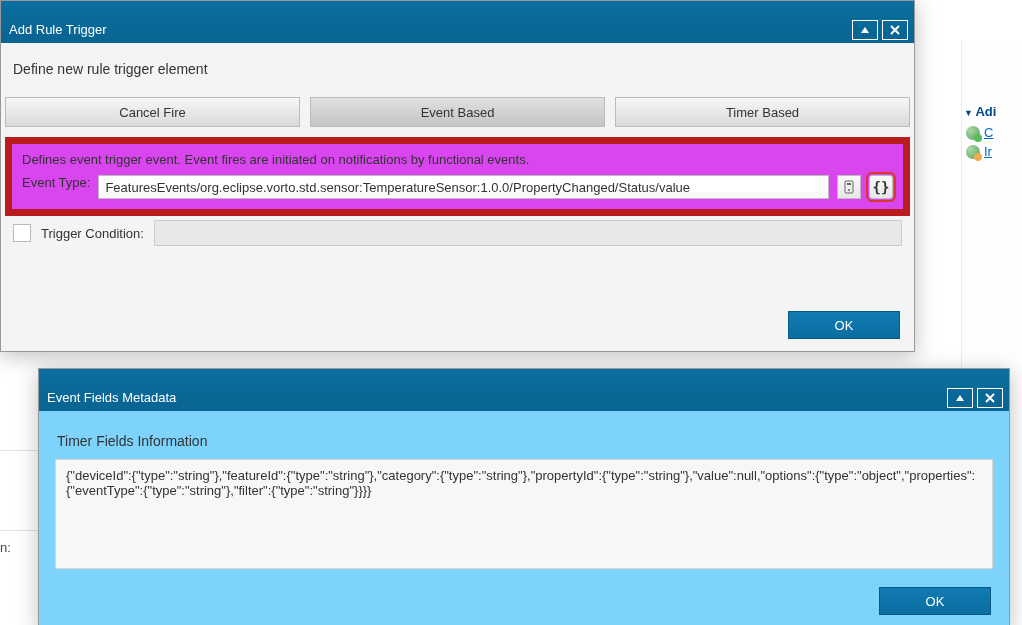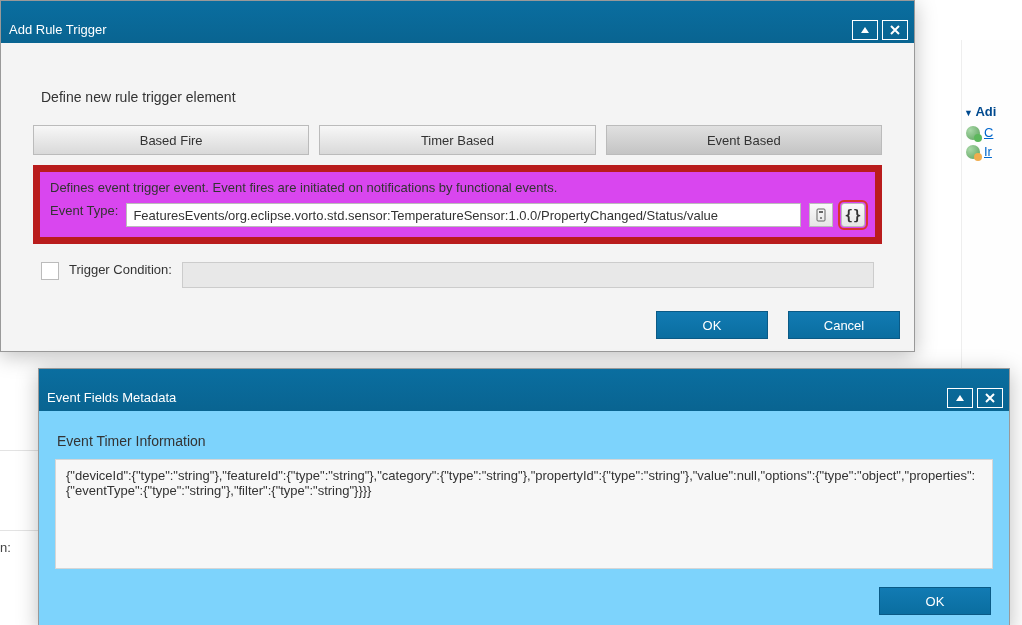--- a/index.html
+++ b/index.html
@@ -12,36 +12,36 @@
 .globe{width:14px;height:14px;border-radius:50%;background:radial-gradient(circle at 30% 30%,#a8d8a8,#5aa05a);display:inline-block;position:relative}
 .globe::after{content:"";position:absolute;right:-2px;bottom:-2px;width:8px;height:8px;border-radius:50%;background:#5cb85c}
 .bg-right .lnk.in .globe::after{background:#f0ad4e}
 .bg-small-n{position:absolute;left:0;bottom:70px;color:#444}
 
 .dialog{position:absolute;background:#f4f4f4;border:1px solid #999;box-shadow:0 4px 20px rgba(0,0,0,.25)}
 .dialog .title{height:26px;line-height:26px;background:linear-gradient(#0a6ea0,#096491);color:#fff;padding:16px 6px 0 8px;display:flex;justify-content:space-between;align-items:center;font-size:13px}
 .title-btns{display:flex;gap:4px}
 .title-btn{width:24px;height:18px;border:1px solid #fff;display:flex;align-items:center;justify-content:center;color:#fff;background:transparent;cursor:pointer}
 .title-btn svg{width:12px;height:12px}
-.dialog .body{padding:32px}
+.dialog .body{padding:4px}
 
 .dlg1{left:0;top:0;width:913px;height:350px}
 .dlg1 .intro{margin:14px 0 20px 8px;color:#333;font-size:14px}
 .tabs{display:flex;gap:10px;margin-bottom:10px}
 .tab{flex:1;height:28px;background:linear-gradient(#f7f7f7,#d9d9d9);border:1px solid #bbb;display:flex;align-items:center;justify-content:center;cursor:pointer;font-size:13px;color:#333}
 .tab.active{background:linear-gradient(#e0e0e0,#c4c4c4)}
 .panel{border:7px solid #b91c1c;padding:8px 10px 10px 10px;background:#d946ef}
 .panel .desc{margin-bottom:8px;color:#333}
 .row{display:flex;align-items:flex-start;gap:8px}
 .row label{white-space:nowrap;color:#333}
 .txt{flex:1;height:22px;border:1px solid #bbb;background:#fff;padding:0 6px;font-family:Liberation Sans, sans-serif;font-size:13px;color:#333}
 .iconbtn{width:22px;height:22px;border:1px solid #bbb;background:linear-gradient(#fafafa,#e6e6e6);display:flex;align-items:center;justify-content:center;cursor:pointer}
 .iconbtn svg{width:14px;height:14px}
 .iconbtn.braces{font-weight:bold;font-family:Consolas,monospace;font-size:14px;color:#333;outline:2px solid #d9362e;outline-offset:1px;border-radius:3px}
-.trig{margin-top:18px;display:flex;align-items:flex-start;gap:10px;padding:0 8px}
+.trig{margin-top:4px;display:flex;align-items:center;gap:10px;padding:0 8px}
 .chk{width:16px;height:16px;border:1px solid #bbb;background:#fff}
 .trig .field{flex:1;height:24px;background:#e8e8e8;border:1px solid #ccc}
 .dlg-btns{position:absolute;right:14px;bottom:12px;display:flex;gap:20px}
 .btn{min-width:110px;height:26px;border:1px solid #0a5a86;background:linear-gradient(#127bb3,#0a6ea0);color:#fff;display:flex;align-items:center;justify-content:center;cursor:pointer;font-size:13px}
 
 .dlg2{left:38px;top:368px;width:970px;height:260px;background:#7dd3fc}
 .dlg2 .body{padding:14px 16px}
 .dlg2 .sub{margin:8px 0 10px 2px;color:#333;font-size:14px}
 .jsonbox{border:1px solid #d6d6d6;background:#f7f7f7;padding:8px 10px;height:92px;font-size:13px;color:#333;overflow:auto;word-break:break-all}
 .dlg2 .dlg-btns{right:18px;bottom:14px}
@@ -82,23 +82,23 @@
           <svg viewBox="0 0 12 12">
               <path d="M2 2 L10 10 M10 2 L2 10" stroke="#fff" stroke-width="2"></path>
             </svg>
         </div>
       </div>
     </div>
     <div class="body">
       <div class="intro">Define new rule trigger element</div>
 
       <div class="tabs">
-        <div class="tab">Based Fire</div>
+        <div class="tab">Cancel Fire</div>
+        <div class="tab active">Event Based</div>
         <div class="tab">Timer Based</div>
-        <div class="tab active">Event Based</div>
       </div>
 
       <div class="panel">
         <div class="desc">Defines event trigger event. Event fires are initiated on notifications by functional events.</div>
         <div class="row">
           <label>Event Type:</label>
           <input class="txt" type="text" readonly="" value="FeaturesEvents/org.eclipse.vorto.std.sensor:TemperatureSensor:1.0.0/PropertyChanged/Status/value" style="">
           <div class="iconbtn">
             <svg viewBox="0 0 14 14">
               <rect x="3" y="1" width="8" height="12" rx="1" fill="none" stroke="#666" stroke-width="1"></rect>
@@ -111,42 +111,41 @@
       </div>
 
       <div class="trig">
         <div class="chk"></div>
         <label>Trigger Condition:</label>
         <div class="field"></div>
       </div>
     </div>
     <div class="dlg-btns">
       <div class="btn">OK</div>
-      <div class="btn">Cancel</div>
     </div>
   </div>
 
   <div class="dialog dlg2">
     <div class="title">
       <span>Event Fields Metadata</span>
       <div class="title-btns">
         <div class="title-btn">
           <svg viewBox="0 0 12 12">
               <path d="M2 9 L6 3 L10 9 Z" fill="#fff"></path>
             </svg>
         </div>
         <div class="title-btn">
           <svg viewBox="0 0 12 12">
               <path d="M2 2 L10 10 M10 2 L2 10" stroke="#fff" stroke-width="2"></path>
             </svg>
         </div>
       </div>
     </div>
     <div class="body">
-      <div class="sub">Event Timer Information</div>
+      <div class="sub">Timer Fields Information</div>
       <div class="jsonbox">{"deviceId":{"type":"string"},"featureId":{"type":"string"},"category":{"type":"string"},"propertyId":{"type":"string"},"value":null,"options":{"type":"object","properties":{"eventType":{"type":"string"},"filter":{"type":"string"}}}}</div>
     </div>
     <div class="dlg-btns">
       <div class="btn">OK</div>
     </div>
   </div>
 
 </div>
 
 </body></html>

